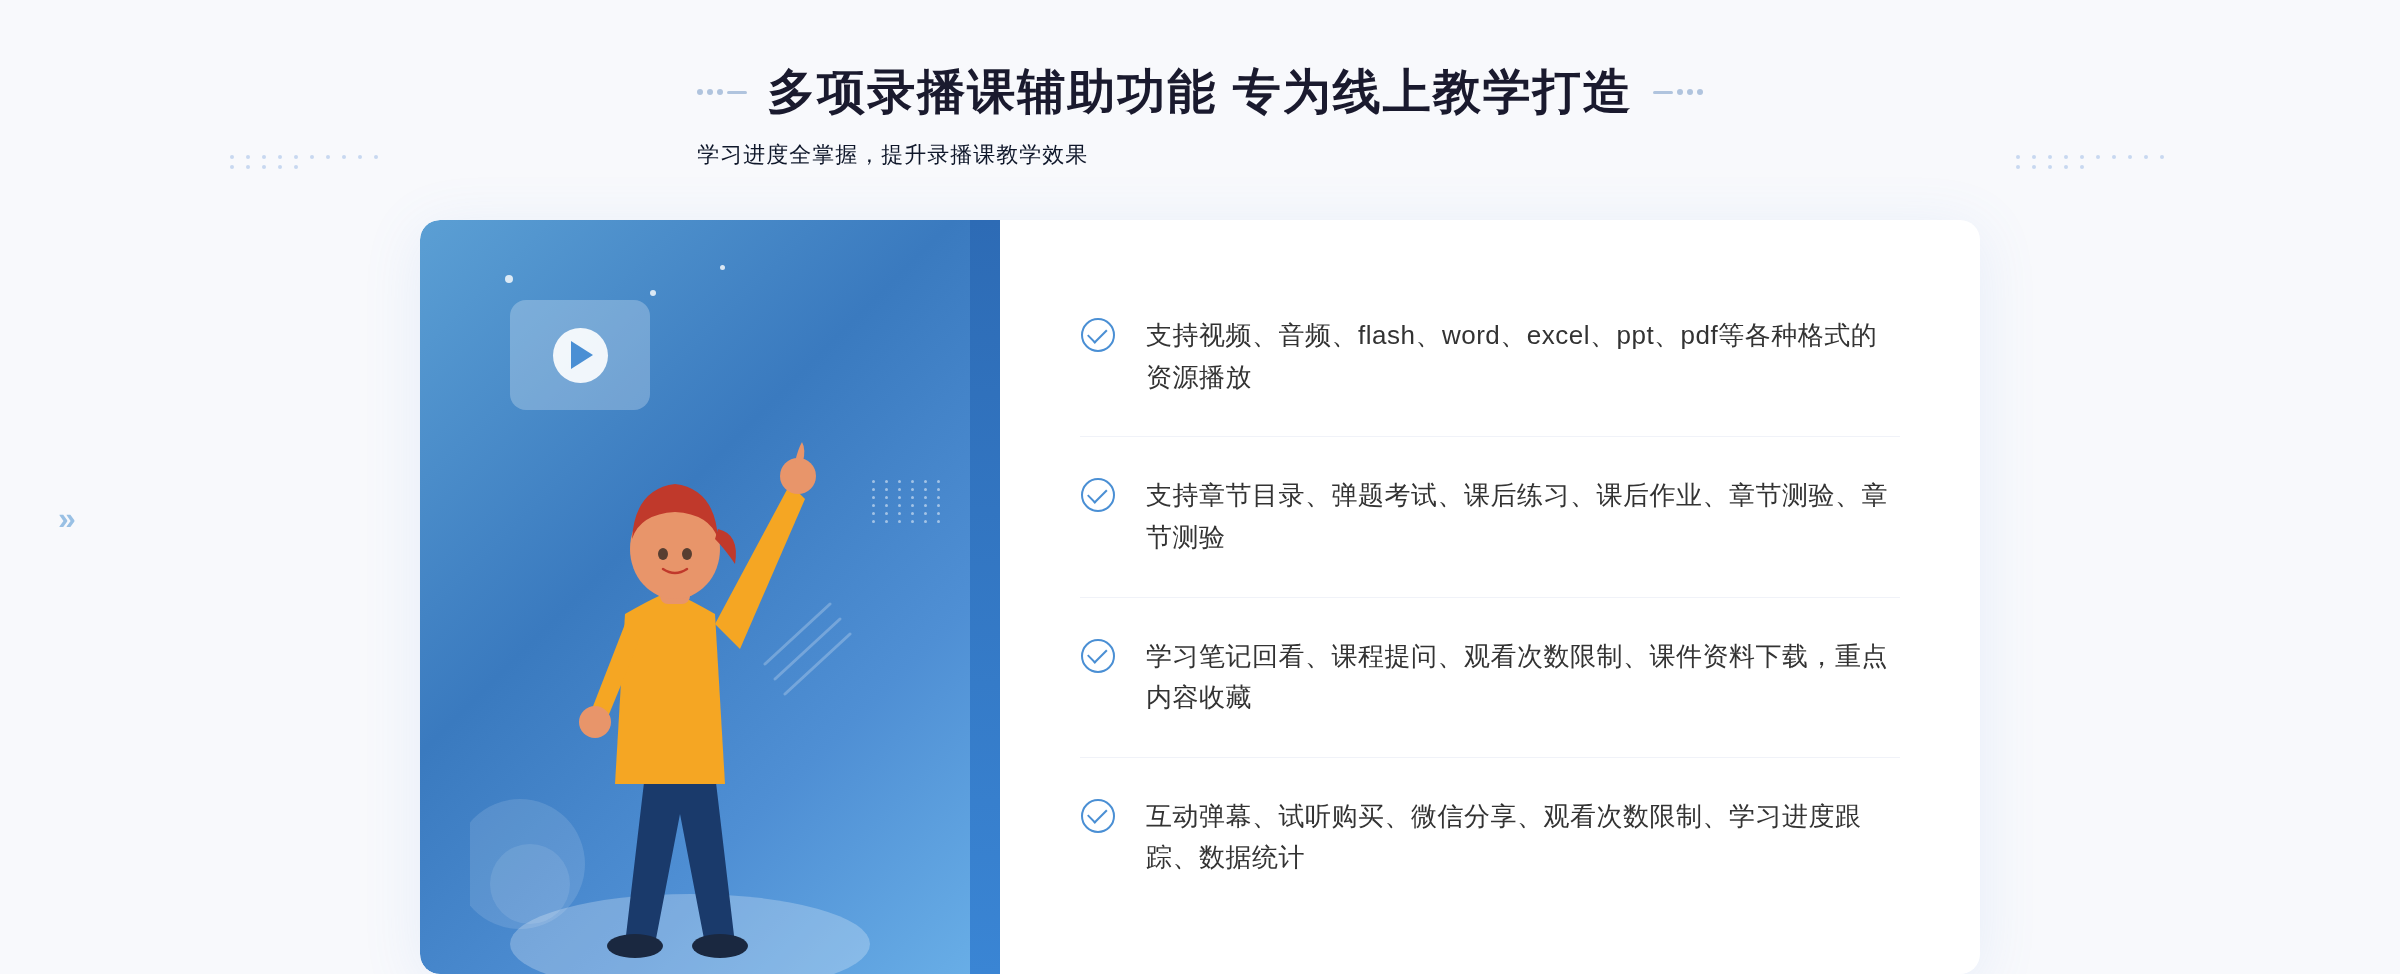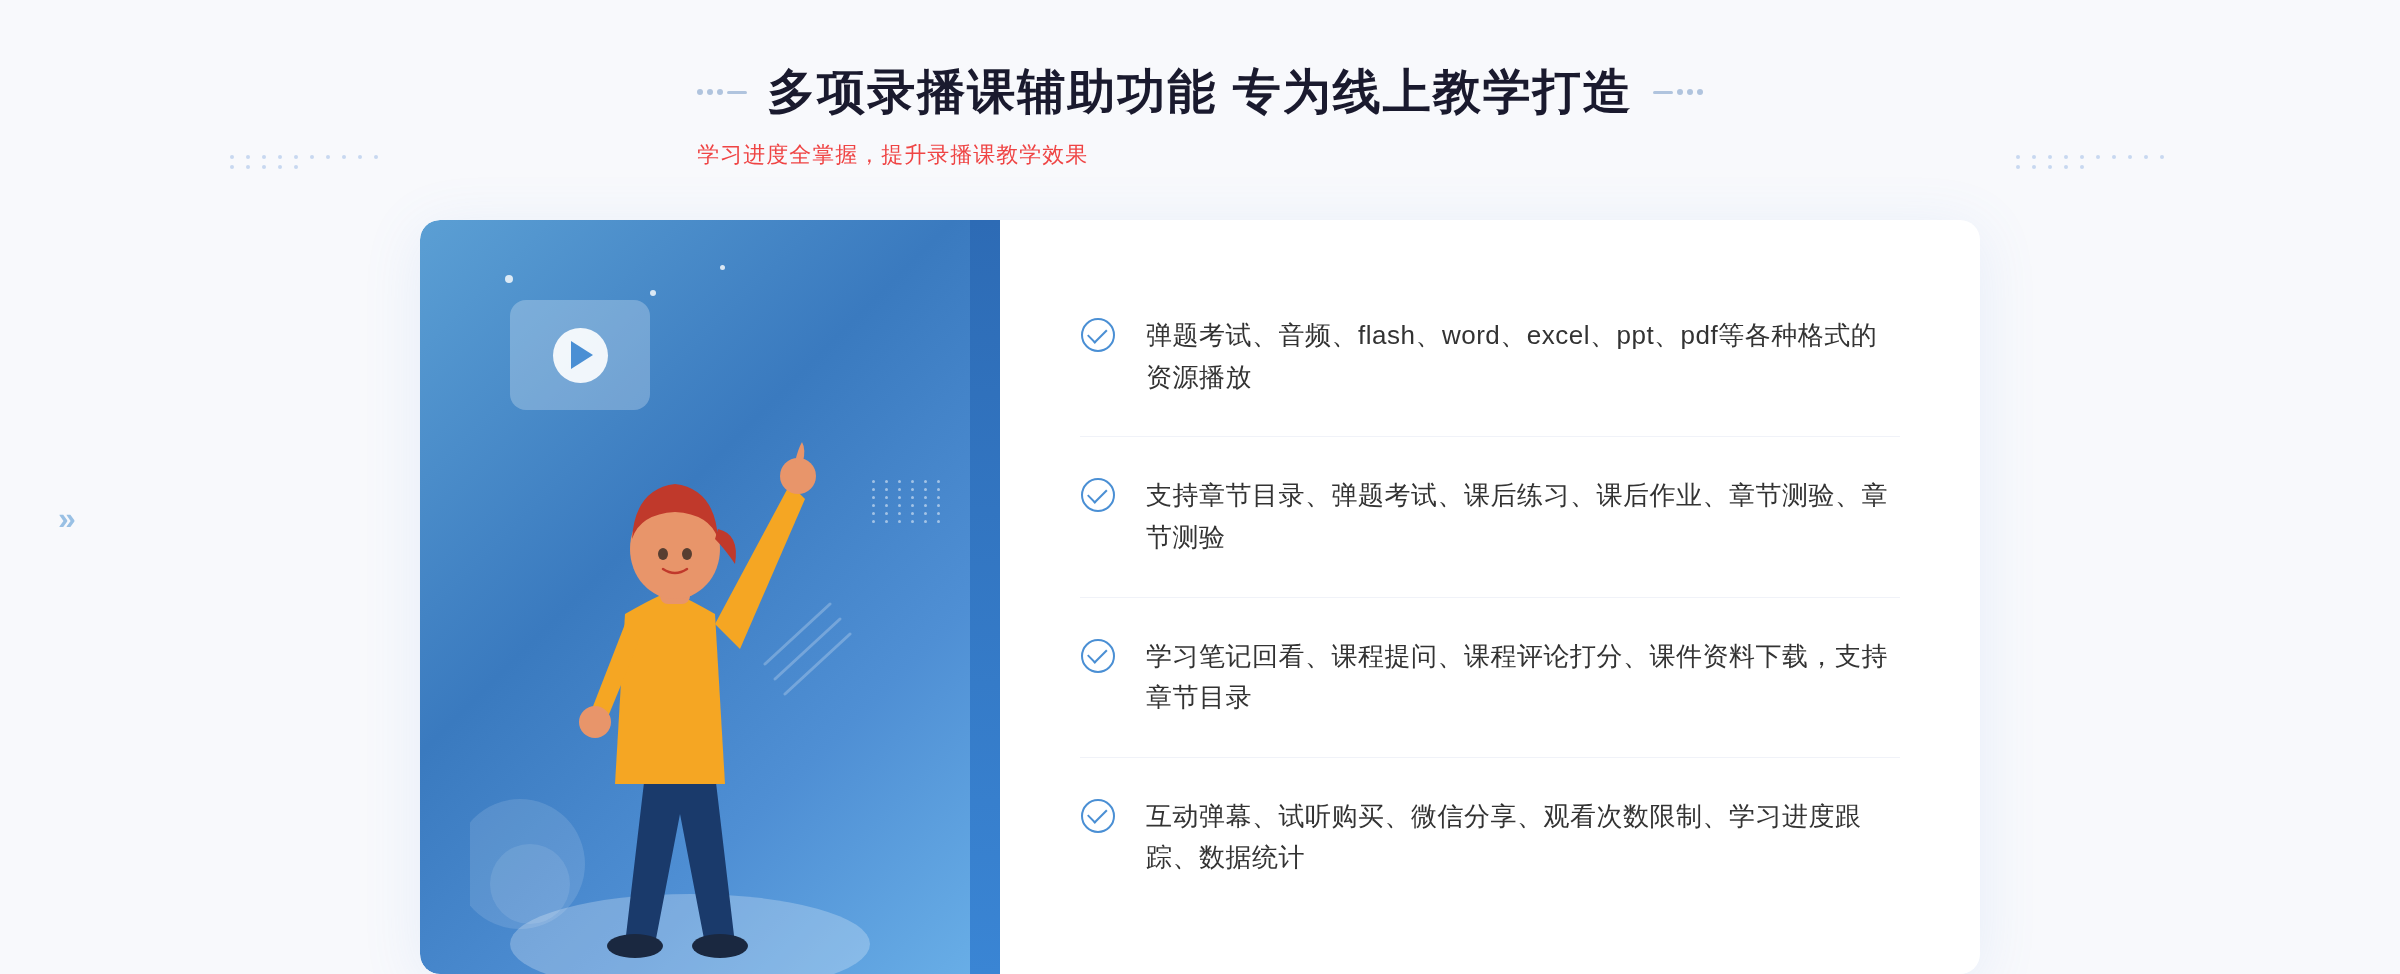--- a/index.html
+++ b/index.html
@@ -100,21 +100,21 @@
 
     .main-title {
       font-size: 48px;
       font-weight: 700;
       color: #1a1a2e;
       letter-spacing: 2px;
     }
 
     .subtitle {
       font-size: 22px;
-      color: #ef4444;
+      color: #0f172a;
       letter-spacing: 1px;
       font-weight: 400;
     }
 
     
     .content-area {
       display: flex;
       width: 1560px;
       background: #fff;
       border-radius: 20px;
@@ -437,35 +437,35 @@
 
       <div class="blue-accent"></div>
     </div>
 
     <div class="features-area">
 
       <div class="feature-item">
         <div class="check-icon">
           <div class="check-circle"></div>
         </div>
-        <span class="feature-text">弹题考试、音频、flash、word、excel、ppt、pdf等各种格式的资源播放</span>
+        <span class="feature-text">支持视频、音频、flash、word、excel、ppt、pdf等各种格式的资源播放</span>
       </div>
 
       <div class="feature-item">
         <div class="check-icon">
           <div class="check-circle"></div>
         </div>
         <span class="feature-text">支持章节目录、弹题考试、课后练习、课后作业、章节测验、章节测验</span>
       </div>
 
       <div class="feature-item">
         <div class="check-icon">
           <div class="check-circle"></div>
         </div>
-        <span class="feature-text">学习笔记回看、课程提问、课程评论打分、课件资料下载，支持章节目录</span>
+        <span class="feature-text">学习笔记回看、课程提问、观看次数限制、课件资料下载，重点内容收藏</span>
       </div>
 
       <div class="feature-item">
         <div class="check-icon">
           <div class="check-circle"></div>
         </div>
         <span class="feature-text">互动弹幕、试听购买、微信分享、观看次数限制、学习进度跟踪、数据统计</span>
       </div>
 
     </div>

